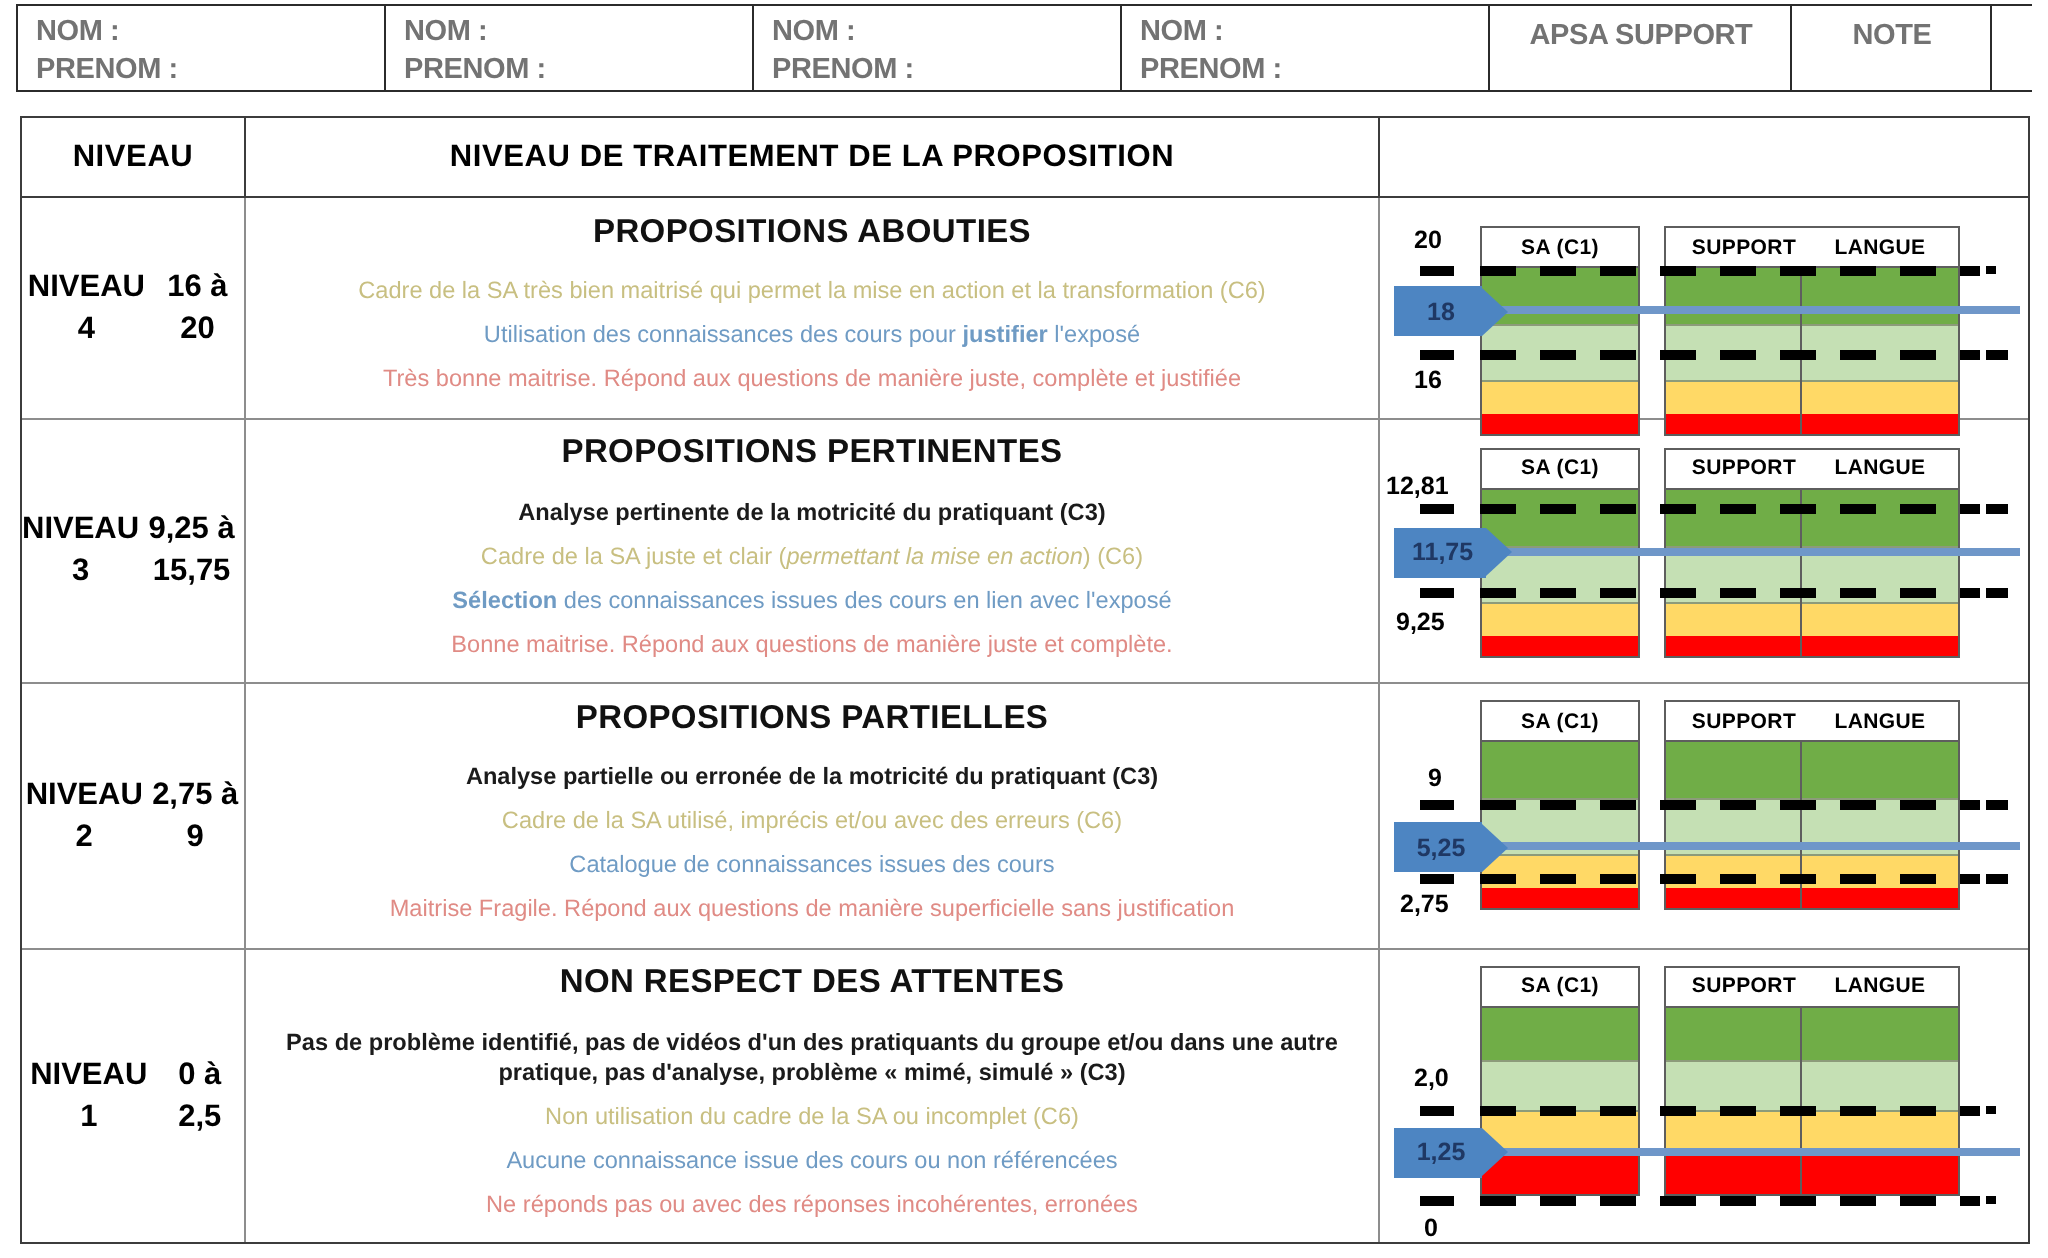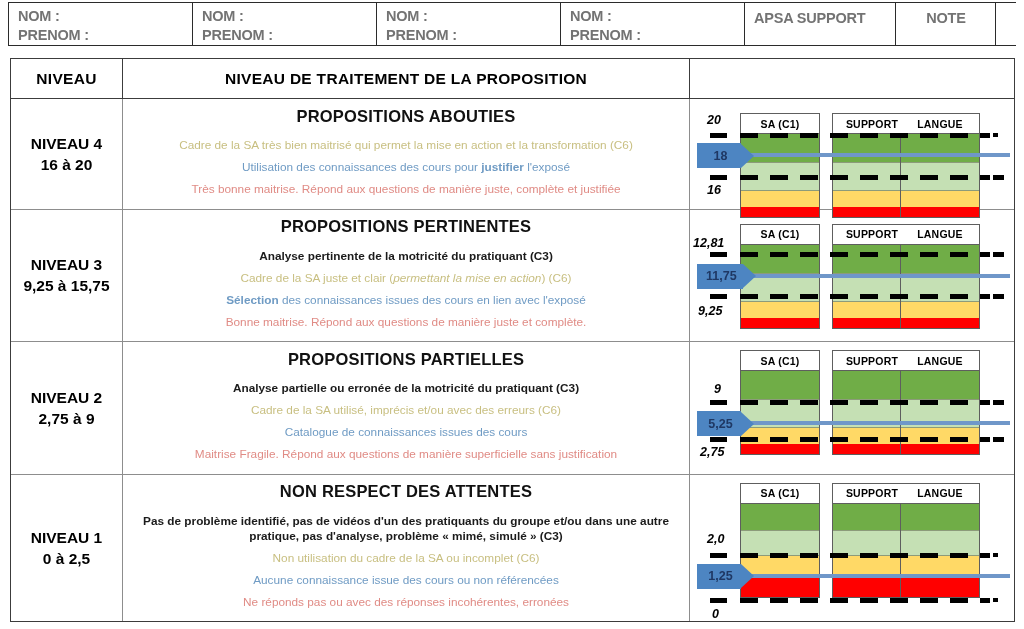--- a/index.html
+++ b/index.html
@@ -20,21 +20,21 @@
     border-right: none;
   }
   .id-cell {
     border-right: 1.5px solid #2b2b2b;
     padding: 4px 8px 0 9px;
     display: flex;
     flex-direction: column;
     justify-content: flex-start;
   }
   .id-cell.name-cell { width: 184px; }
-  .id-cell.apsa-cell { width: 151px; justify-content: center; padding-top: 0; }
+  .id-cell.apsa-cell { width: 151px; align-items: center; justify-content: center; padding-top: 0; }
   .id-cell.note-cell { width: 100px; align-items: center; justify-content: center; padding-top: 0; }
   .id-line {
     font-size: 14.5px;
     font-weight: 700;
     color: #737373;
     letter-spacing: -0.2px;
     line-height: 19px;
     white-space: nowrap;
   }
   .id-cell.apsa-cell .id-line,
@@ -73,21 +73,21 @@
     display: flex;
     border-bottom: 1px solid #8d8d8d;
     flex: 1 1 auto;
     min-height: 0;
   }
   .grid-row:last-child { border-bottom: none; }
 
   .cell-niveau {
     width: 112px;
     border-right: 1px solid #8d8d8d;
-    display: flex; flex-direction: column;
+    display: flex; flex-direction: row;
     align-items: center; justify-content: center;
     font-size: 15.5px; font-weight: 700; color: #000;
     line-height: 21px;
     text-align: center;
   }
   .cell-desc {
     width: 567px;
     border-right: 1px solid #8d8d8d;
     display: flex; flex-direction: column;
     align-items: center; justify-content: center;
@@ -157,21 +157,20 @@
     height: 5px; width: 11px;
     background: #000;
     z-index: 5;
   }
 
   .axis-label {
     position: absolute;
     font-size: 12.5px; font-weight: 700; color: #000;
     white-space: nowrap;
     z-index: 6;
-    font-style: italic;
   }
 
   .cursor-line {
     position: absolute;
     height: 4px;
     background: #6f97c9;
     z-index: 7;
   }
   .cursor-badge {
     position: absolute;

